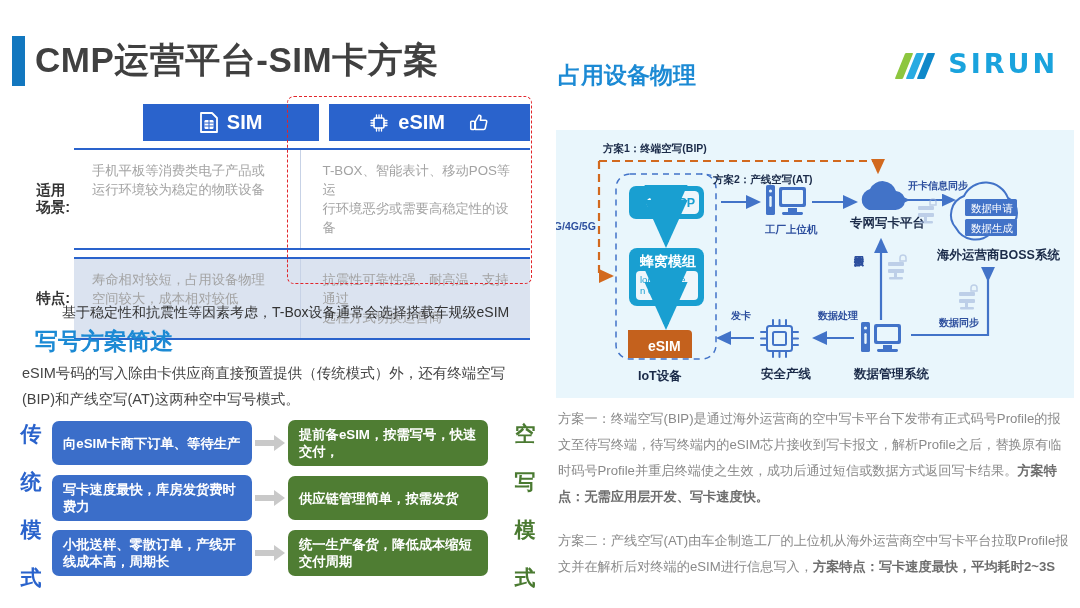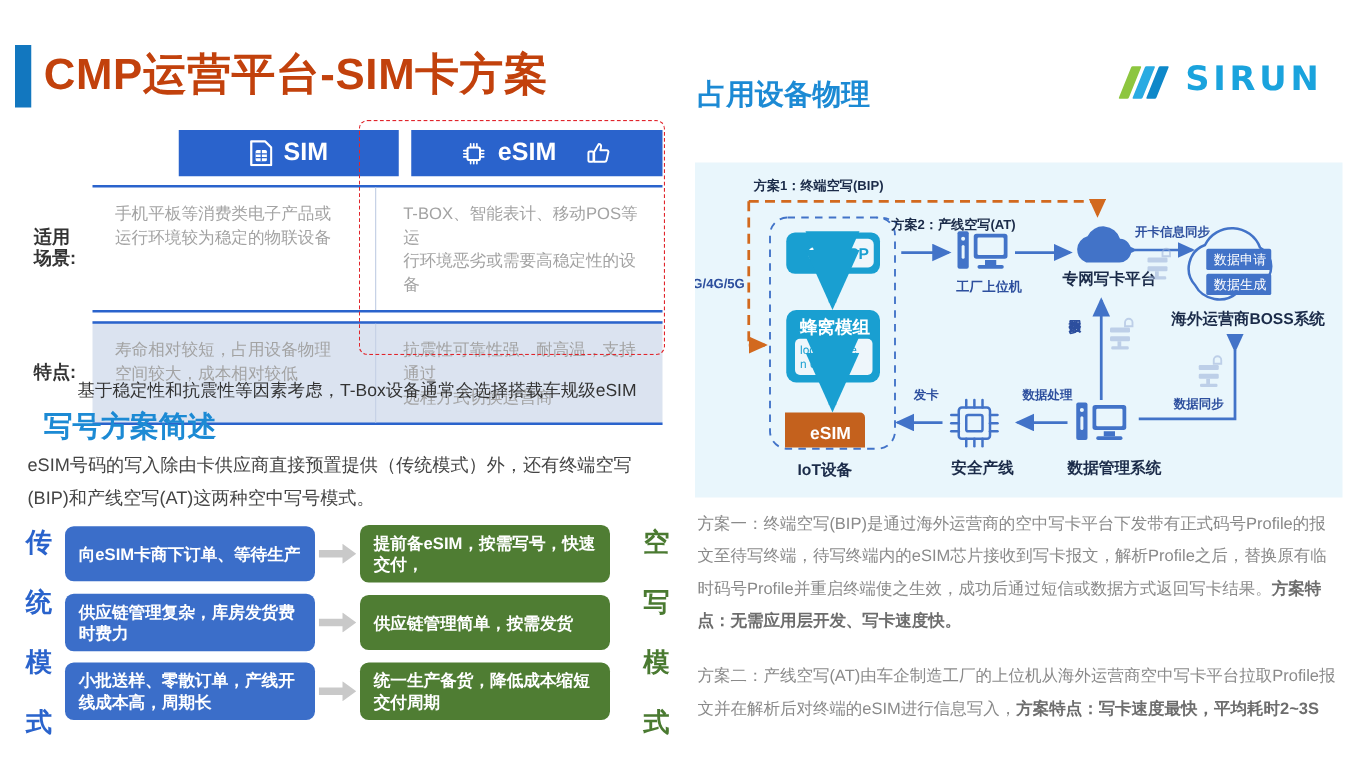--- a/index.html
+++ b/index.html
@@ -6,41 +6,41 @@
   body{
     width:1080px;height:608px;
     background:#ffffff;
     font-family:"Liberation Sans","DejaVu Sans",sans-serif;
     overflow:hidden;position:relative;
   }
   .slide{position:relative;width:1080px;height:608px;}
 
   
   #title-accent{position:absolute;left:12px;top:36px;width:13px;height:50px;background:#1277bf;}
-  #page-title{position:absolute;left:35px;top:35px;font-size:35px;font-weight:bold;color:#c2410c;letter-spacing:.5px;line-height:50px;white-space:nowrap;}
+  #page-title{position:absolute;left:35px;top:35px;font-size:35px;font-weight:bold;color:#404040;letter-spacing:.5px;line-height:50px;white-space:nowrap;}
 
   
   #logo{position:absolute;right:22px;top:48px;display:flex;align-items:flex-end;gap:8px;}
   #logo .mark{width:40px;height:26px;position:relative;}
   #logo .mark i{position:absolute;top:0;width:8px;height:26px;transform:skewX(-22deg);border-radius:1px;display:block;}
   #logo .mark i:nth-child(1){left:0;background:#8dc63f;}
   #logo .mark i:nth-child(2){left:11px;background:#29abe2;}
   #logo .mark i:nth-child(3){left:22px;background:#0e88c9;}
   #logo .word{font-size:27px;font-weight:bold;color:#1aa3dd;letter-spacing:3px;position:relative;font-family:"DejaVu Sans",sans-serif;}
 
   
   #compare{position:absolute;left:18px;top:104px;width:512px;}
   .hdr-row{display:flex;margin-left:125px;gap:10px;}
   .hdr-cell{width:180px;height:37px;background:#2a63cc;color:#fff;display:flex;align-items:center;justify-content:center;gap:9px;font-size:20px;font-weight:bold;}
   .hdr-cell.esim{width:205px;}
   .hdr-cell svg{display:block;}
   .esim-dash{position:absolute;left:287px;top:96px;width:243px;height:186px;border:1.6px dashed #e1252b;border-radius:7px;pointer-events:none;}
 
   .cmp-row{display:flex;align-items:stretch;margin-top:7px;}
-  .cmp-label{width:52px;flex:0 0 52px;display:flex;align-items:center;justify-content:center;font-size:14.5px;font-weight:bold;color:#333;line-height:17px;padding-right:4px;}
+  .cmp-label{width:52px;flex:0 0 52px;display:flex;align-items:center;justify-content:flex-end;font-size:14.5px;font-weight:bold;color:#333;line-height:17px;padding-right:4px;}
   .cmp-body{flex:1;display:flex;border-top:2.2px solid #2a63cc;border-bottom:2.2px solid #2a63cc;}
   .cmp-row.shaded .cmp-body{background:#dbe3f0;}
   .cmp-cell{flex:1;padding:11px 10px 11px 18px;font-size:13.3px;line-height:19px;color:#a3a3a3;}
   .cmp-cell.right{border-left:1px solid #c7d2e6;padding-left:22px;}
   #compare-note{position:absolute;left:62px;top:304px;font-size:14px;color:#333;font-weight:500;}
 
   
   #sec2-title{position:absolute;left:35px;top:326px;font-size:23px;font-weight:bold;color:#1c8ad4;}
   #sec2-desc{position:absolute;left:22px;top:360px;width:510px;font-size:14.5px;line-height:26px;color:#444;}
 
@@ -169,21 +169,21 @@
       <div class="flow-row">
         <div class="fbox blue">向eSIM卡商下订单、等待生产</div>
         <div class="farrow">
           <svg width="30" height="16" viewBox="0 0 30 16">
               <path d="M0 5h19V0l11 8-11 8v-5H0z" fill="#c9c9c9"></path>
             </svg>
         </div>
         <div class="fbox green">提前备eSIM，按需写号，快速交付，</div>
       </div>
       <div class="flow-row">
-        <div class="fbox blue">供应链管理复杂，库房发货费时费力</div>
+        <div class="fbox blue">写卡速度最快，库房发货费时费力</div>
         <div class="farrow">
           <svg width="30" height="16" viewBox="0 0 30 16">
               <path d="M0 5h19V0l11 8-11 8v-5H0z" fill="#c9c9c9"></path>
             </svg>
         </div>
         <div class="fbox green">供应链管理简单，按需发货</div>
       </div>
       <div class="flow-row">
         <div class="fbox blue">小批送样、零散订单，产线开线成本高，周期长</div>
         <div class="farrow">

